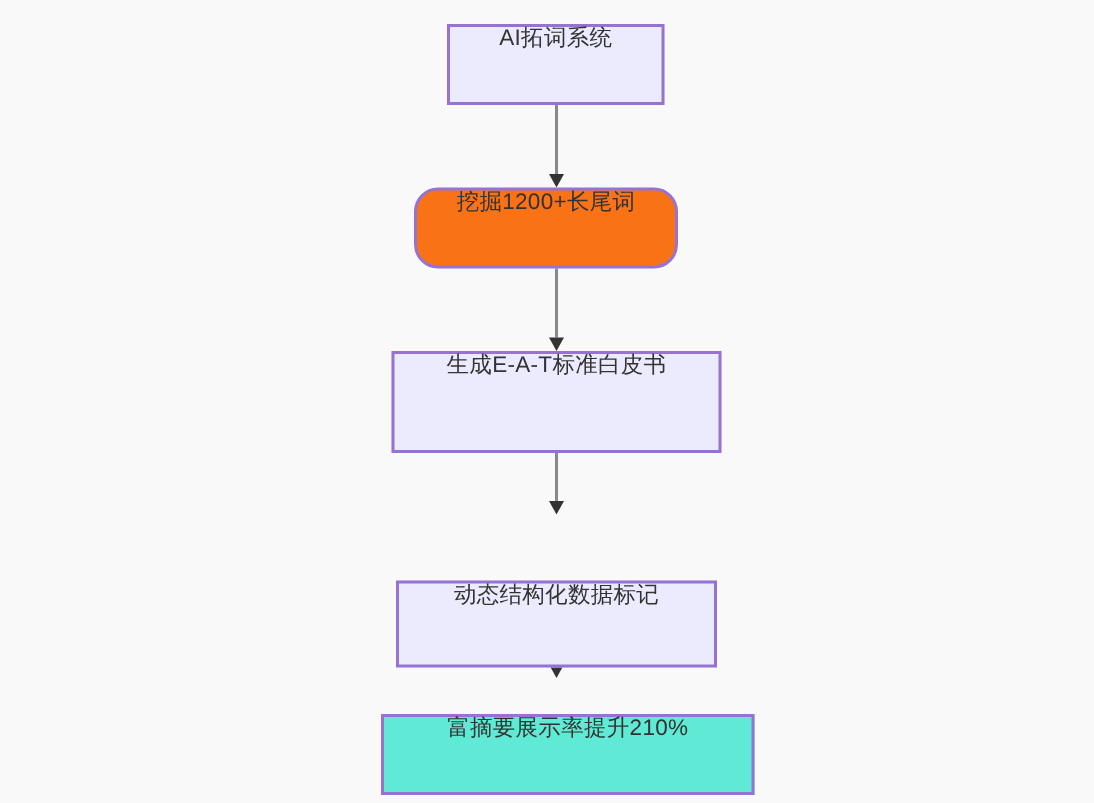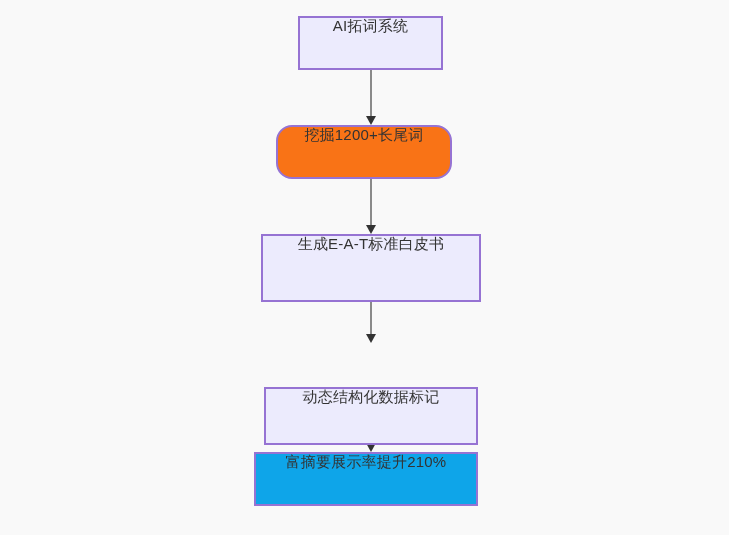--- a/index.html
+++ b/index.html
@@ -82,16 +82,16 @@
     </div>
     <div class="node" style="left: 276px; top: 125px; width: 176px; height: 54px; background: #f97316; border-color: rgb(150, 115, 211); border-radius: 16px;">
       <span class="node-label" style="color: rgb(51, 51, 51);">挖掘1200+长尾词</span>
     </div>
     <div class="node" style="left: 261px; top: 234px; width: 220px; height: 68px; background: rgb(236, 235, 253); border-color: rgb(150, 115, 211);">
       <span class="node-label" style="color: rgb(51, 51, 51);">生成E-A-T标准白皮书</span>
     </div>
     <div class="node" style="left: 264px; top: 343px; width: 214px; height: 58px; background: rgb(236, 235, 253); border-color: rgb(150, 115, 211); margin-top: 44px;">
       <span class="node-label" style="color: rgb(51, 51, 51);">动态结构化数据标记</span>
     </div>
-    <div class="node" style="left: 254px; top: 452px; width: 224px; height: 54px; background: #0ea5e9; border-color: rgb(150, 115, 211);">
+    <div class="node" style="left: 254px; top: 476px; width: 249px; height: 54px; background: #5eead4; border-color: rgb(150, 115, 211);">
       <span class="node-label" style="color: rgb(51, 51, 51);">富摘要展示率提升210%</span>
     </div>
   </div>
 
 </body></html>

